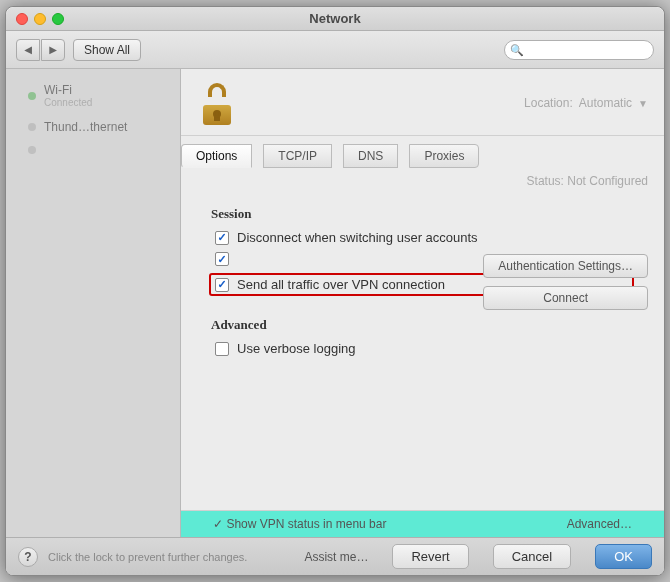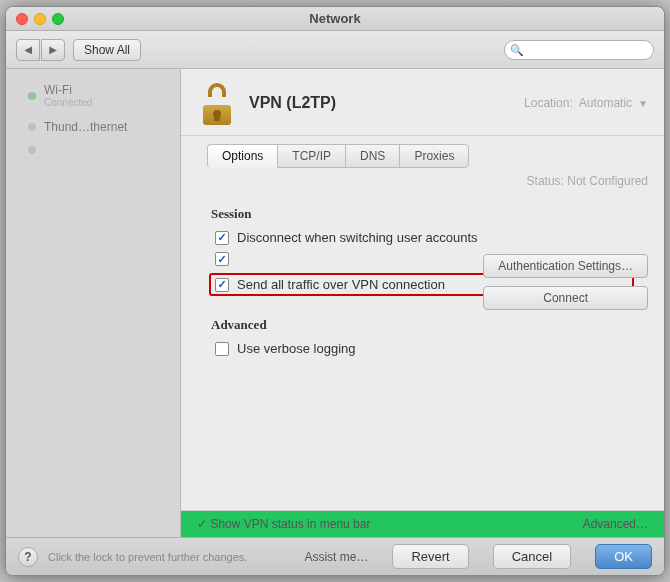--- a/index.html
+++ b/index.html
@@ -189,22 +189,22 @@
       font-size: 12px;
       color: #888;
       display: flex;
       align-items: center;
       gap: 6px;
     }
     
     .tabs-bar {
       display: flex;
       align-items: center;
-      padding: 8px 26px 0;
-      gap: 0;
+      padding: 8px 0 0;
+      gap: 12px;
     }
     .tab {
       padding: 4px 14px;
       font-size: 12px;
       border: 1px solid #bbb;
       cursor: pointer;
       background: linear-gradient(to bottom, #f5f5f5, #e0e0e0);
       color: #555;
     }
     .tab:first-child { border-radius: 4px 0 0 4px; }
@@ -429,21 +429,20 @@
     <div class="right-panel">
 
       <div class="vpn-header">
 
         <div class="vpn-lock-icon">
           <div class="lock-shackle"></div>
           <div class="lock-body">
             <div class="lock-keyhole"></div>
           </div>
         </div>
-        <span class="vpn-title">VPN (L2TP)</span>
         <div class="vpn-location">
           <span style="color:#aaa;">Location:</span>
           <span style="color:#aaa;">Automatic</span>
           <span style="color:#aaa;font-size:10px;">▼</span>
         </div>
       </div>
 
       <div class="tabs-bar">
         <div class="tab active">Options</div>
         <div class="tab">TCP/IP</div>
@@ -480,21 +479,21 @@
           <div class="cb"></div>
           <span class="cb-label">Use verbose logging</span>
         </div>
 
         <div class="auth-area">
           <button class="auth-btn">Authentication Settings…</button>
           <button class="auth-btn">Connect</button>
         </div>
       </div>
 
-      <div style="display:flex;align-items:center;padding:6px 16px;border-top:1px solid #d0d0d0;background:#22c55e;">
+      <div style="display:flex;align-items:center;padding:6px 32px;border-top:1px solid #d0d0d0;background:#5eead4;">
         <span style="font-size:12px;color:#555;">✓ Show VPN status in menu bar</span>
         <span style="font-size:12px;color:#555;margin-left:auto;">Advanced…</span>
       </div>
     </div>
   </div>
 
   <div style="height:38px;background:linear-gradient(to bottom,#d8d8d8,#c8c8c8);border-top:1px solid #b0b0b0;display:flex;align-items:center;padding:0 12px;">
     <div class="help-btn">?</div>
     <span style="font-size:11px;color:#888;margin-left:10px;">Click the lock to prevent further changes.</span>
     <div style="margin-left:auto;display:flex;gap:24px;align-items:center;">

